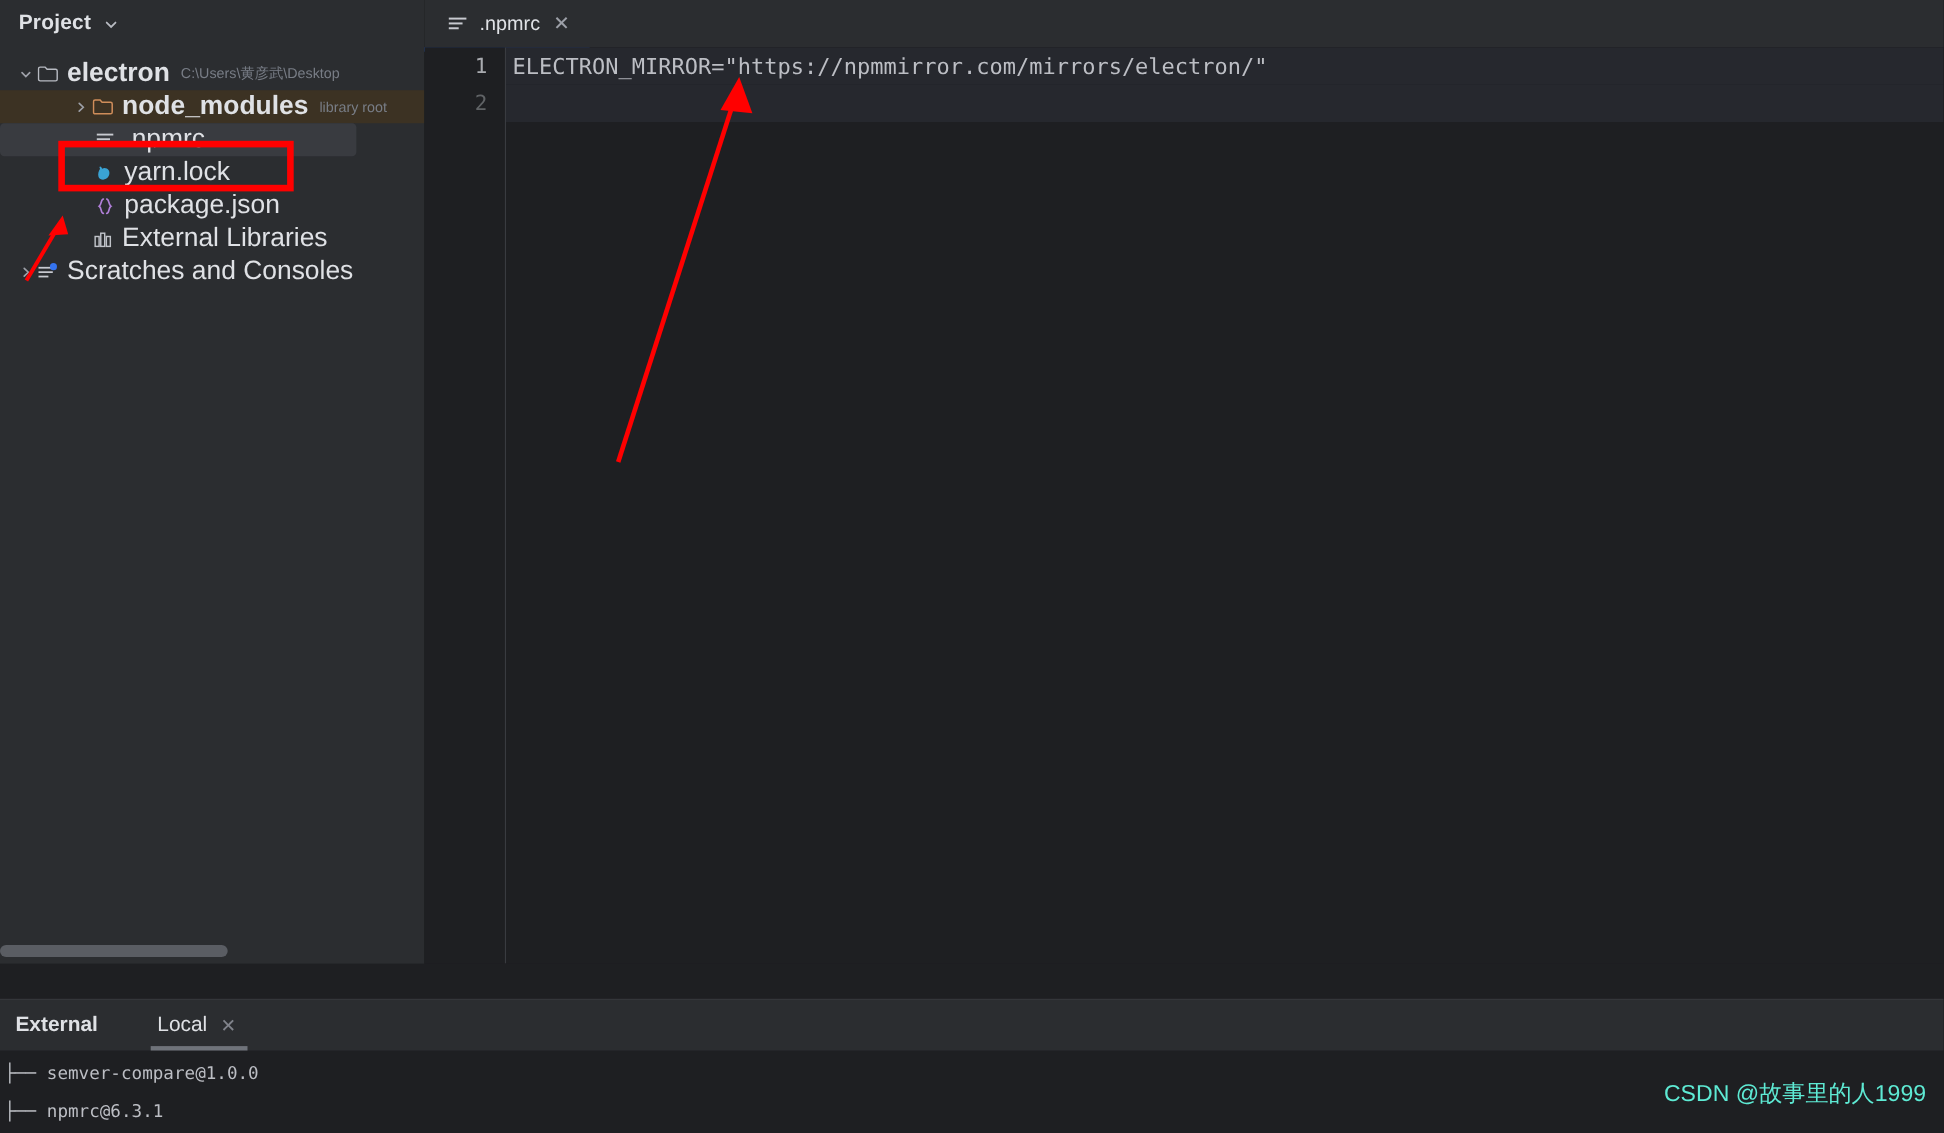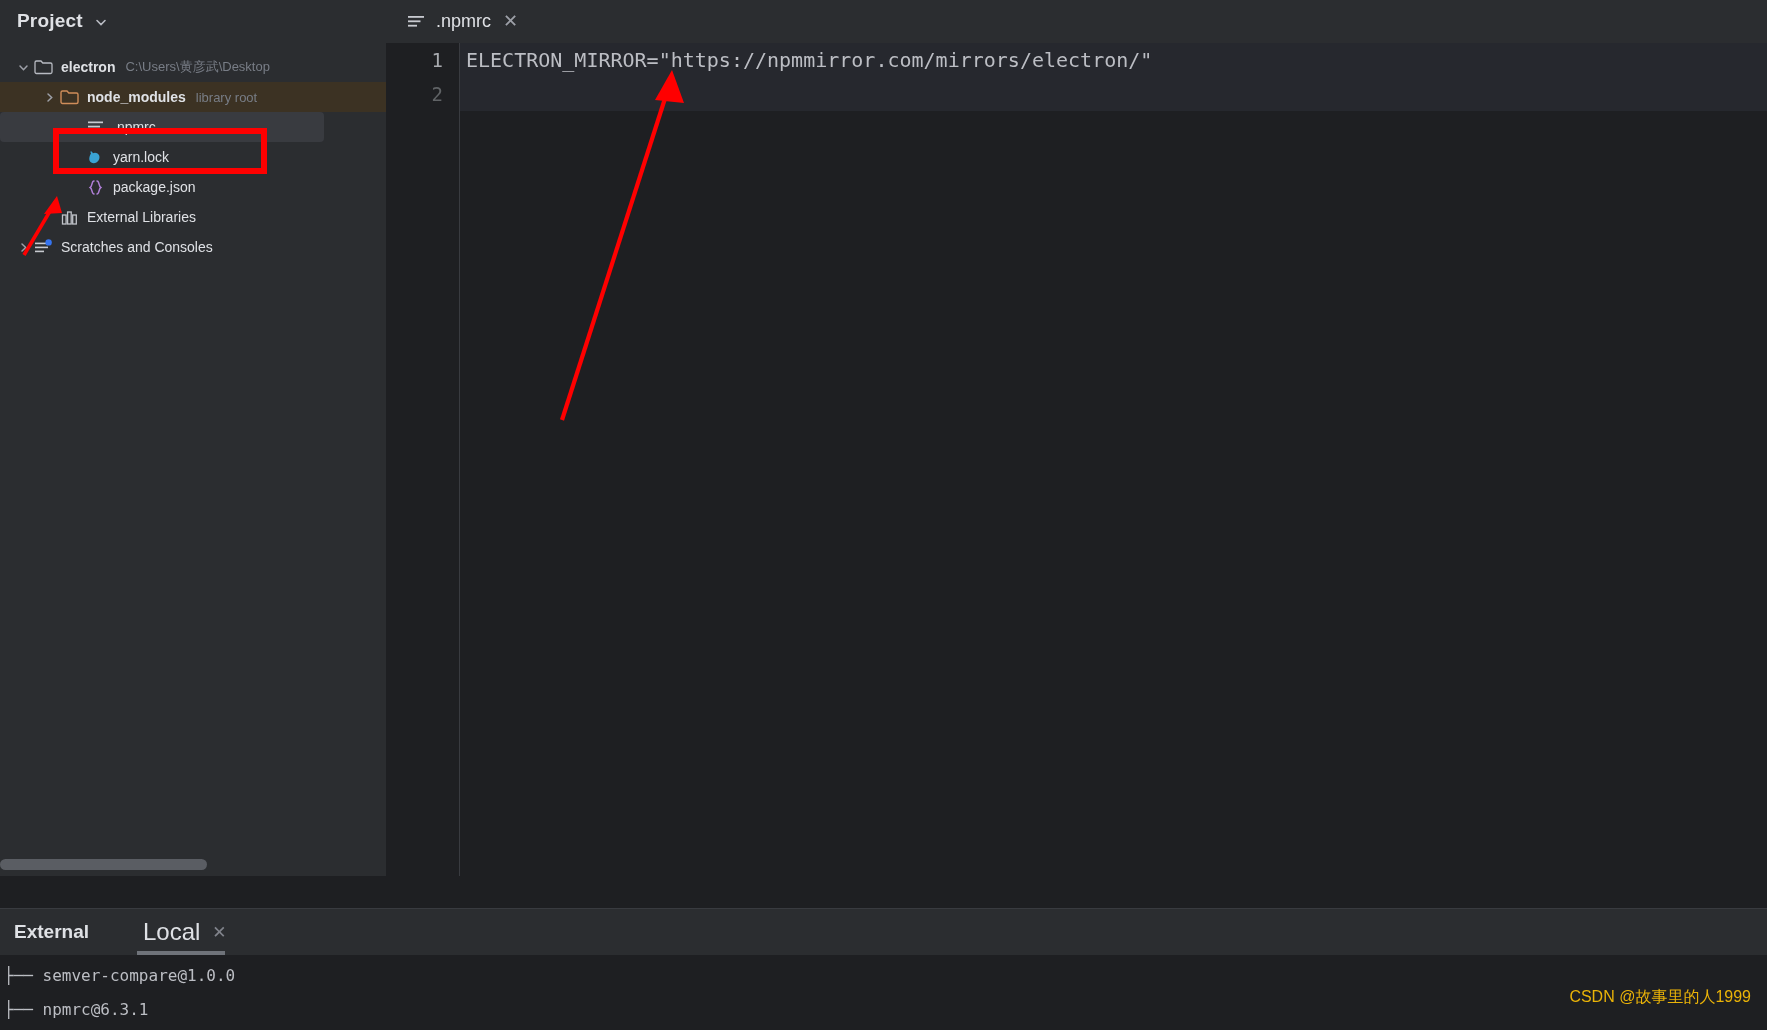--- a/index.html
+++ b/index.html
@@ -58,39 +58,39 @@
   .row {
     display: flex; align-items: center;
     height: 30px;
     font-size: 18px;
     color: #dfe1e5;
     white-space: nowrap;
     position: relative;
     padding-right: 6px;
   }
   .row.lvl0 { padding-left: 14px; }
-  .row.lvl1 { padding-left: 40px; }
+  .row.lvl1 { padding-left: 64px; }
   .row.lvl2 { padding-left: 66px; }
 
   .row.hl-node { background: #3c3223; }
   .row.hl-sel  { background: #393b40; border-radius: 4px; margin-right: 62px; }
 
   .arrow {
     width: 18px; flex: none;
     display: flex; align-items: center; justify-content: center;
     color: #9da0a8;
   }
   .arrow.empty { visibility: hidden; }
   .ico {
     width: 22px; height: 18px; flex: none;
     display: flex; align-items: center; justify-content: center;
     margin-right: 7px;
   }
   .ico svg { display: block; }
-  .label { font-size: 14px; }
+  .label { font-size: 24px; }
   .label.bold { font-weight: bold; }
   .sub {
     color: #787d86;
     font-size: 13px;
     margin-left: 10px;
   }
 
   
   .sb-hscroll {
     position: absolute;
@@ -182,21 +182,21 @@
   .term-title {
     color: #dfe1e5; font-size: 19px; font-weight: bold;
     margin-right: 44px;
   }
   .term-tab {
     display: flex; align-items: center; gap: 12px;
     padding: 0 10px;
     height: 100%;
     position: relative;
   }
-  .term-tab .t-label { color: #dfe1e5; font-size: 24px; }
+  .term-tab .t-label { color: #dfe1e5; font-size: 19px; }
   .term-tab .t-close { color: #80838b; font-size: 17px; line-height:1; }
   .term-tab .t-underline {
     position: absolute; left: 4px; bottom: 0;
     width: 88px; height: 4px; background: #6f737a;
   }
   .term-body {
     flex: 1 1 auto;
     padding: 4px 0 0 4px;
     overflow: hidden;
   }
@@ -207,22 +207,22 @@
     color: #bcbec4;
     white-space: pre;
   }
 
   
   .anno { position: absolute; left: 0; top: 0; width: 1767px; height: 1030px; pointer-events: none; }
 
   .watermark {
     position: absolute;
     right: 16px; bottom: 22px;
-    color: #eab308;
-    font-size: 16px;
+    color: #5eead4;
+    font-size: 21px;
     font-family: "Liberation Sans", sans-serif;
   }
 </style>
 </head>
 <body>
 
 <div id="app">
 
   <div class="upper">
 

